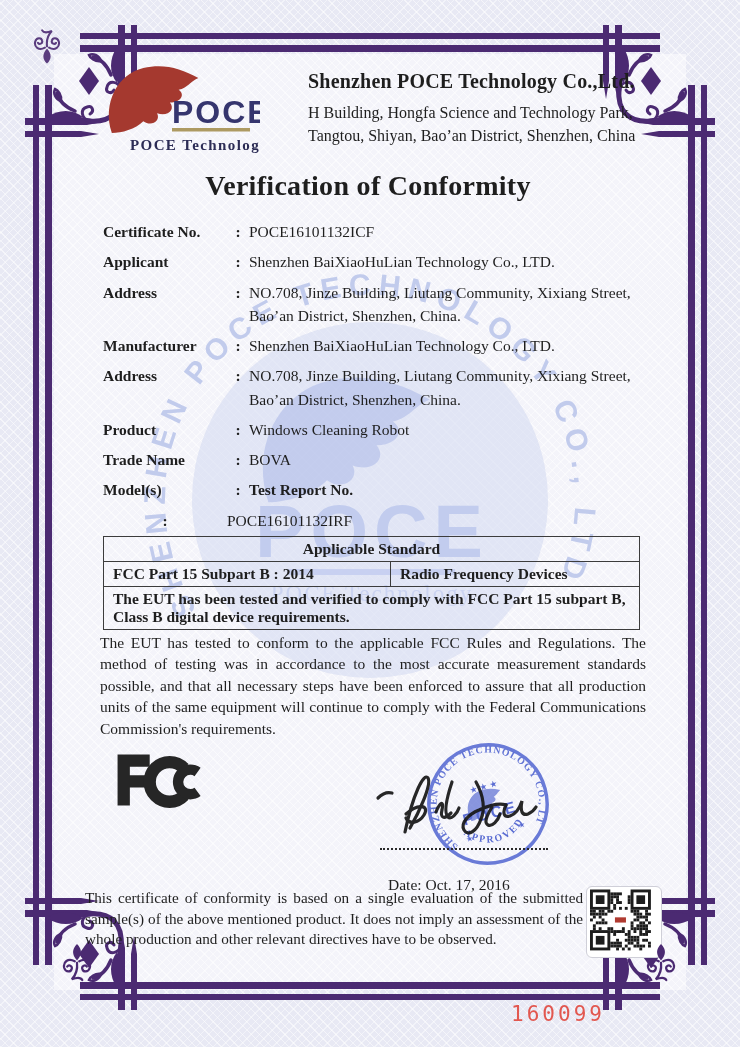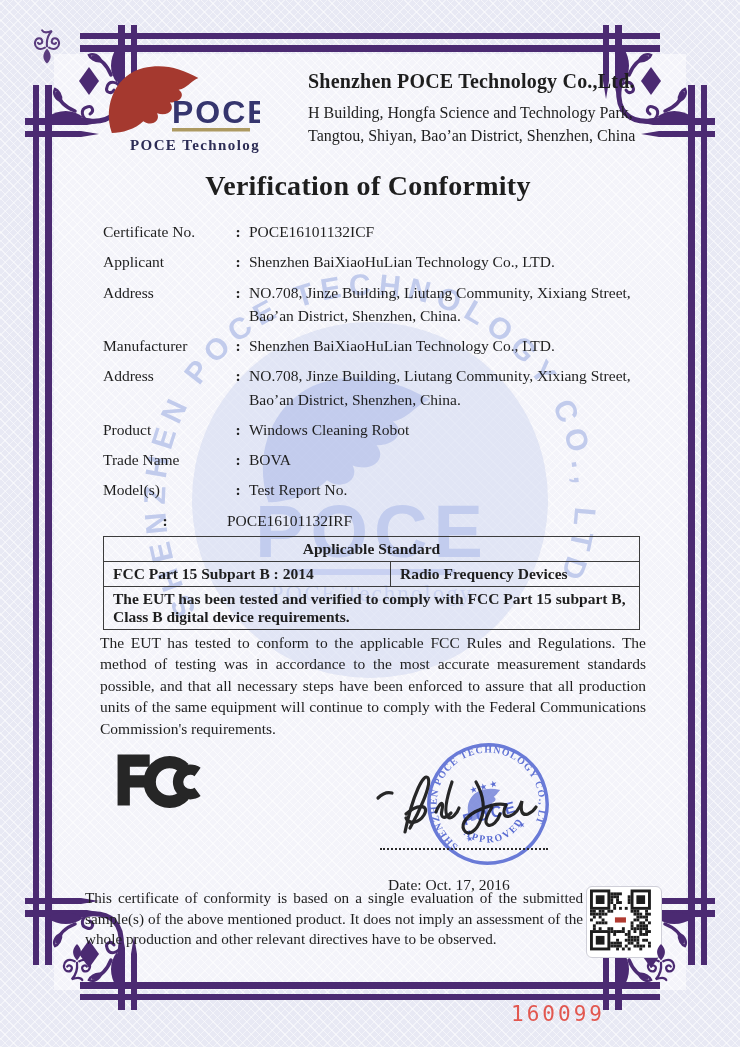--- a/index.html
+++ b/index.html
@@ -14,21 +14,21 @@
   .inner-panel{position:absolute;left:54px;top:54px;width:632px;height:936px;background:rgba(255,255,255,.5);}
   .abs{position:absolute;}
   
   .bar{position:absolute;background:#4b2a72;}
   
   .company-name{font-size:20px;font-weight:bold;letter-spacing:.2px;}
   .company-addr{font-size:16px;line-height:1.42;margin-top:9px;}
   .doc-title{font-size:28px;font-weight:bold;text-align:center;letter-spacing:.3px;}
   
   .fields{display:grid;grid-template-columns:124px 22px 1fr;column-gap:0;font-size:15.5px;line-height:1.5;}
-  .fields .lbl{font-weight:normal;}
+  .fields .lbl{font-weight:bold;}
   .fields .col{font-weight:bold;text-align:center;}
   .fields > div{margin-bottom:7px;}
   
   table.std{border-collapse:collapse;width:537px;font-size:15.5px;}
   table.std th, table.std td{border:1.6px solid #3c3c3c;padding:3px 9px;font-weight:bold;}
   table.std th{font-weight:bold;text-align:center;padding:3px 0;}
   .statement{font-size:15.5px;line-height:1.38;text-align:justify;}
   .disclaimer{font-size:15.2px;line-height:1.36;text-align:justify;}
   .sig-caption{font-size:15.5px;line-height:1.45;}
   .dotline{border-bottom:2.2px dotted #2a2a2a;}

